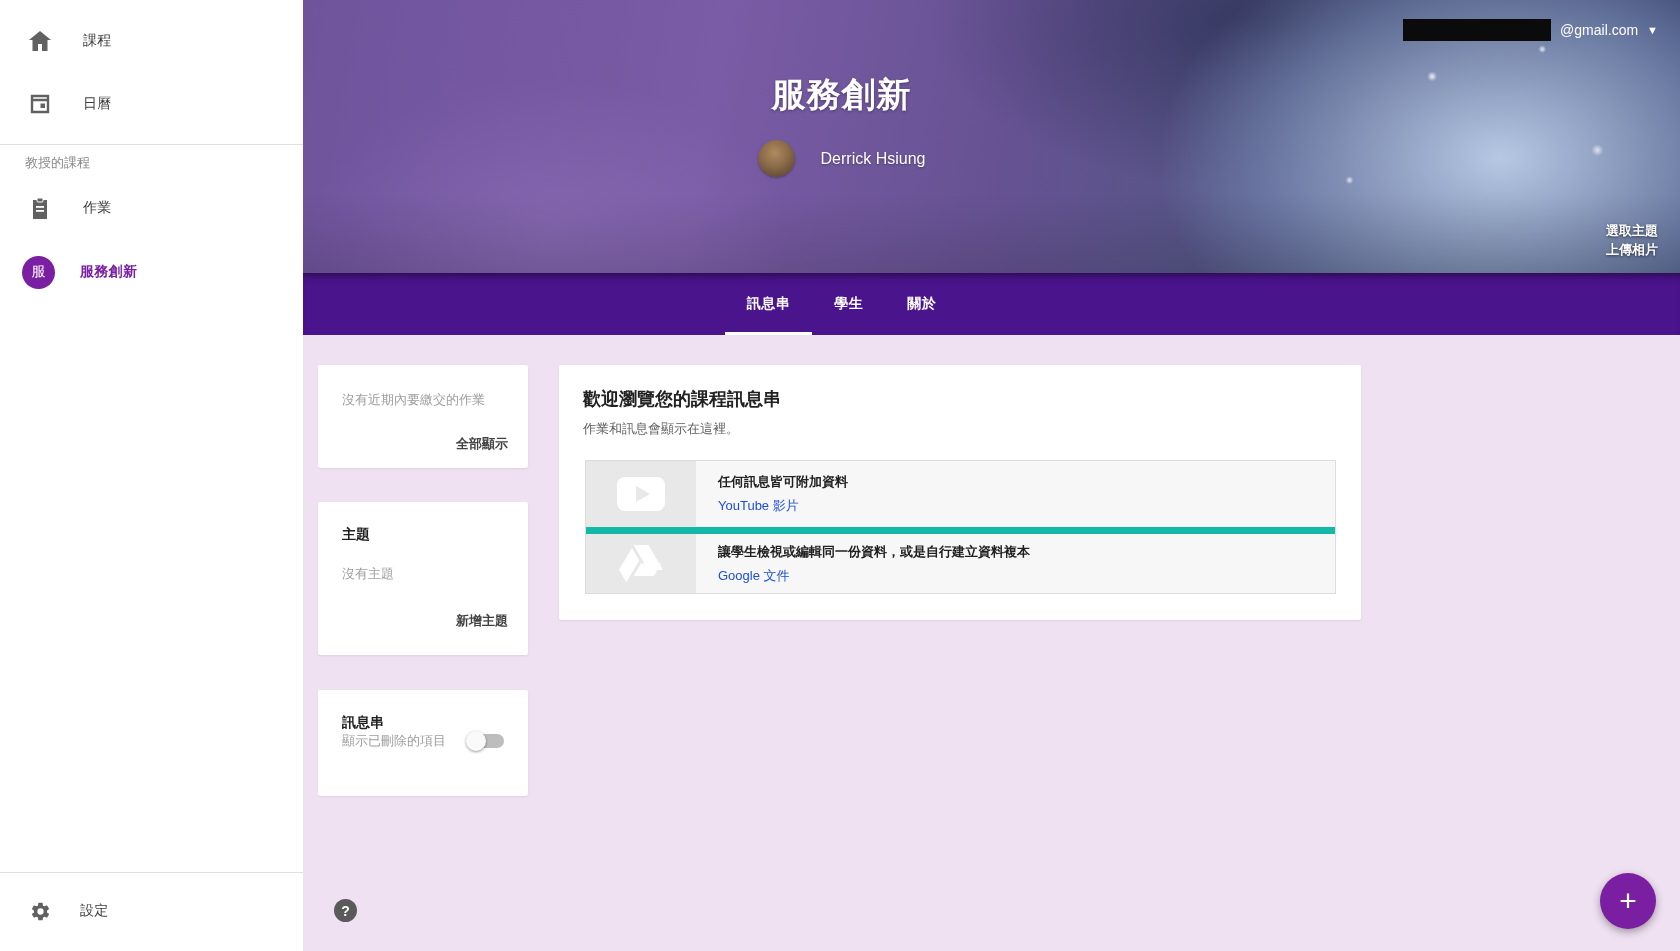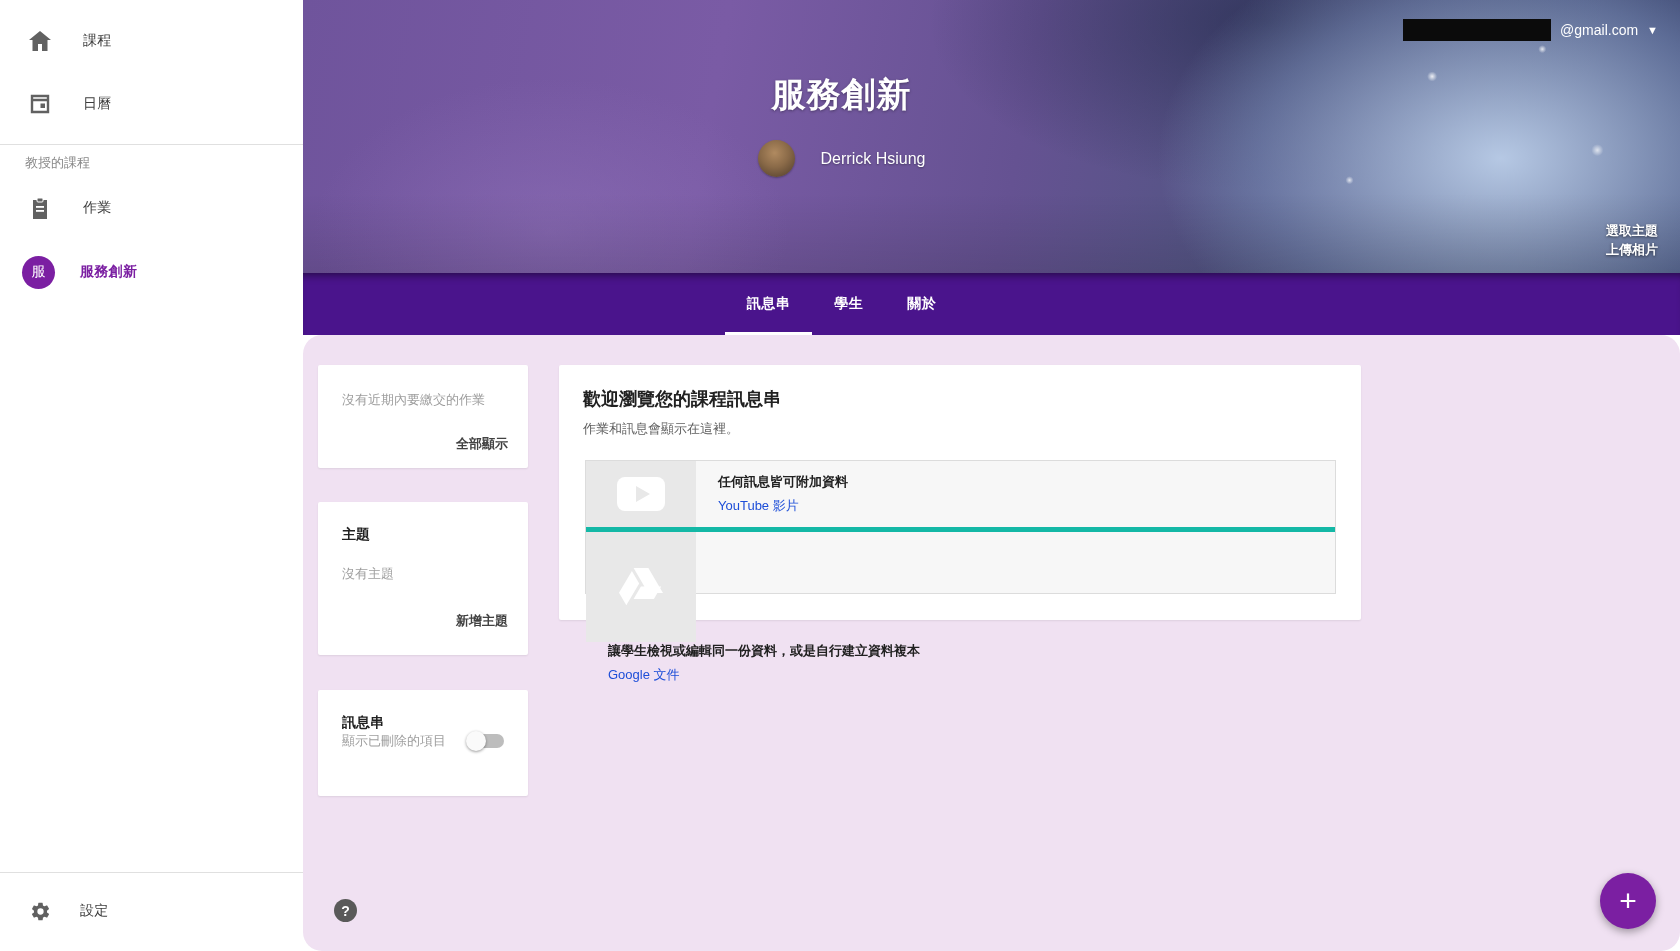--- a/index.html
+++ b/index.html
@@ -47,42 +47,42 @@
 
   
   .tabbar { position:absolute; left:303px; top:273px; width:1377px; height:62px; background:#4a148c;
     box-shadow:inset 0 8px 9px -6px rgba(0,0,0,.5); }
   .tabs { position:absolute; left:0; top:0; width:1077px; height:62px; display:flex; justify-content:center; }
   .tab { height:62px; line-height:60px; padding:0 22px; color:#fff; font-size:14px; font-weight:bold;
     letter-spacing:.5px; border-bottom:3px solid transparent; cursor:pointer; }
   .tab.active { border-bottom-color:#fff; }
 
   
-  .content { position:absolute; left:303px; top:335px; width:1377px; height:616px; background:#f0e1f2;border-radius:19px; }
+  .content { position:absolute; left:303px; top:335px; width:1377px; height:616px; background:#f0e1f2; }
   .card { position:absolute; background:#fff; border-radius:2px; box-shadow:0 1px 2px rgba(0,0,0,.08); }
   .card-upcoming { left:15px; top:30px; width:210px; height:103px; padding:26px 20px 18px 24px; }
   .card-topics   { left:15px; top:167px; width:210px; height:153px; padding:24px 20px 18px 24px; }
   .card-stream   { left:15px; top:355px; width:210px; height:106px; padding:24px 24px 18px 24px; }
   .muted { font-size:13px; color:#9e9e9e; }
   .card-title { font-size:14px; font-weight:bold; color:#212121; }
   .card-action { font-size:13px; font-weight:bold; color:#424242; text-align:right; cursor:pointer; }
   .card-upcoming .card-action { margin-top:26px; }
   .card-topics .muted { margin-top:21px; }
   .card-topics .card-action { margin-top:29px; }
   .toggle-row { display:flex; align-items:center; justify-content:space-between; }
   .toggle { position:relative; width:35px; height:14px; background:#bdbdbd; border-radius:7px; cursor:pointer; flex:0 0 auto; }
   .toggle .knob { position:absolute; left:-3px; top:-3px; width:20px; height:20px; border-radius:50%;
     background:#fafafa; box-shadow:0 1px 3px rgba(0,0,0,.4); }
 
   .main-card { left:256px; top:30px; width:802px; height:255px; padding:22px 24px; }
   .main-card h2 { font-size:18px; font-weight:bold; color:#212121; }
   .main-card p { margin-top:9px; font-size:13px; color:#5f5f5f; }
   .tips { margin:22px 0 0 2px; width:751px; border:1px solid #dcdcdc; }
   .tip-row { display:flex; height:66px; background:#f7f7f7; }
-  .tip-row + .tip-row { border-top:5px solid #14b8a6;flex-direction:column; }
+  .tip-row + .tip-row { border-top:7px solid #14b8a6; }
   .tip-icon { width:110px; flex:0 0 110px; background:#e8e8e8; display:flex; align-items:center; justify-content:center; }
   .tip-text { flex:1; display:flex; flex-direction:column; justify-content:center; padding-left:22px; }
   .tip-title { font-size:13px; font-weight:bold; color:#212121; }
   .tip-sub { margin-top:6px; font-size:13px; color:#1d4ed8; }
 
   .help-btn { position:absolute; left:31px; top:564px; width:23px; height:23px; border:none; border-radius:50%;
     background:#5a5a5a; color:#fff; font-size:14px; font-weight:bold; cursor:pointer; font-family:"Liberation Sans",sans-serif; }
   .fab { position:absolute; right:24px; bottom:22px; width:56px; height:56px; border:none; border-radius:50%;
     background:#7b1fa2; color:#fff; font-size:30px; line-height:54px; cursor:pointer;
     box-shadow:0 3px 8px rgba(0,0,0,.35); font-family:"Liberation Sans",sans-serif; }

